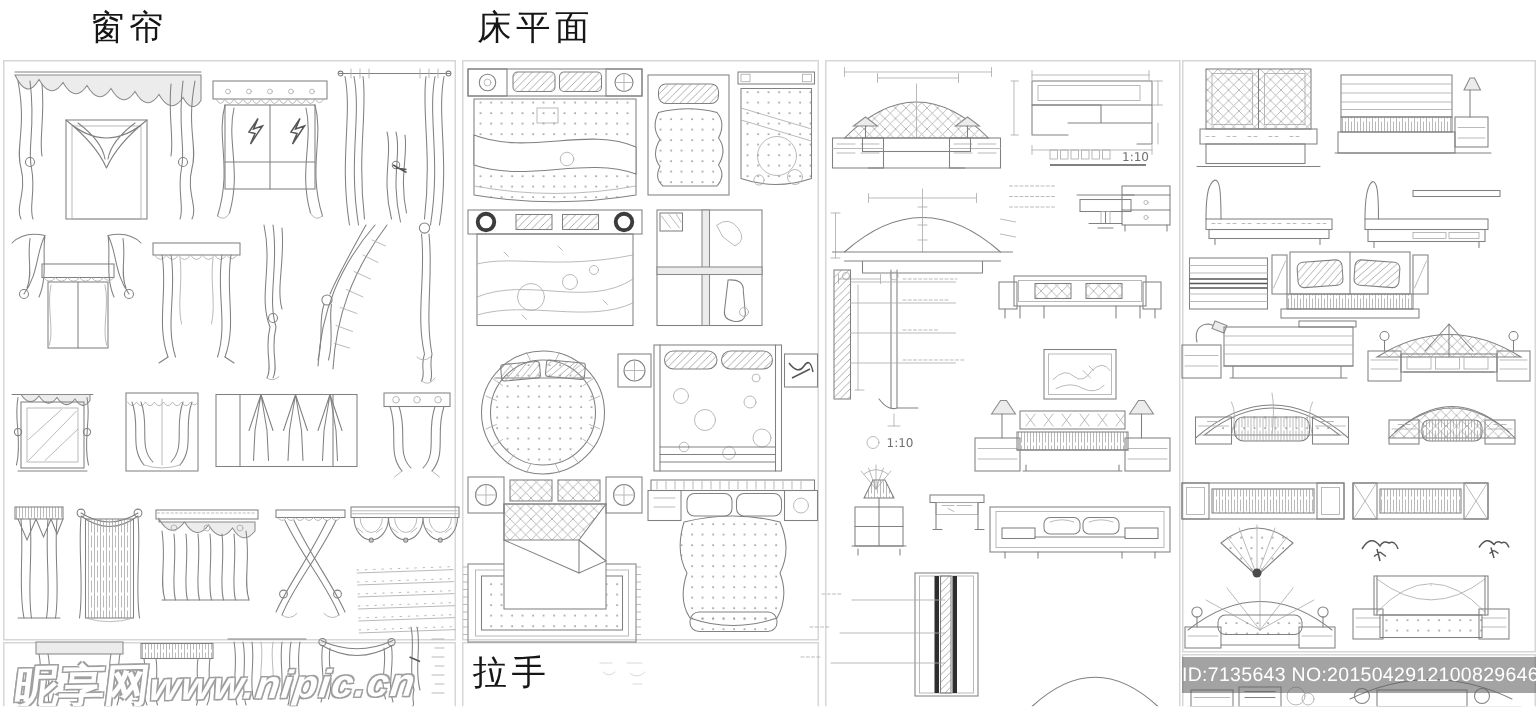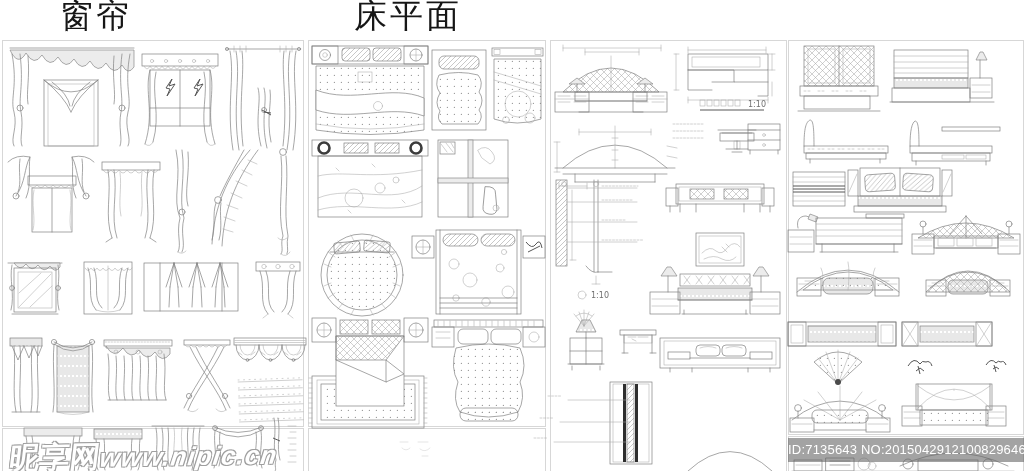--- a/index.html
+++ b/index.html
@@ -1,19 +1,19 @@
 <!DOCTYPE html>
 <html><head>
 <meta charset="utf-8">
 <style>
   html,body{margin:0;padding:0;background:#fff;}
   .stage{position:relative;width:1024px;height:471px;background:#fff;overflow:hidden;
          font-family:"Liberation Sans","DejaVu Sans",sans-serif;}
-  .title{position:absolute;font-family:Liberation Mono, monospace;
-         font-size:33px;line-height:36px;color:#161616;letter-spacing:3px;white-space:nowrap;text-align:center;}
+  .title{position:absolute;font-family:Liberation Serif, serif;
+         font-size:23px;line-height:36px;color:#161616;letter-spacing:3px;white-space:nowrap;text-align:center;}
   .art{position:absolute;left:0;top:0;}
   
   .ln{fill:none;stroke:#818181;stroke-width:.7;stroke-linecap:round;}
   .lt{fill:none;stroke:#ababab;stroke-width:.55;stroke-linecap:round;}
   .dk{fill:none;stroke:#565656;stroke-width:1;}
   .bd{fill:none;stroke:#d7d7d7;stroke-width:1;}
   .gry{fill:#ececec;stroke:#8a8a8a;stroke-width:.7;}
   .wht{fill:#ffffff;stroke:#818181;stroke-width:.7;}
   .dot{fill:url(#dots);stroke:#818181;stroke-width:.7;}
   .hat{fill:url(#diag);stroke:#818181;stroke-width:.7;}
@@ -707,21 +707,22 @@
         <circle class="lt" cx="80" cy="14" r="4"></circle>
   <path class="ln" d="M108,14 Q162,-12 216,14"></path>
   <circle class="ln" cx="116" cy="12" r="5"></circle>
         <circle class="ln" cx="196" cy="12" r="5"></circle>
   <rect class="ln" x="126" y="8" width="60" height="11"></rect>
   <path class="lt" d="M0,19 h222"></path>
 </g>
 </svg>
 
 <div class="title" style="left:60px;top:1px;">窗帘</div>
-<div class="title" style="left:318px;top:1px;margin-left:36px;">床平面</div>
+<div class="title" style="left:318px;top:1px;">床平面</div>
+<div class="title" style="left:315px;top:431px;">拉手</div>
 
 <div class="watermark">
   <span class="wm-site">昵享网</span><span class="wm-url">www.nipic.cn</span>
 </div>
 
 <div class="id-band">ID:7135643 NO:20150429121008296462</div>
 
 </div>
 
 </body></html>

